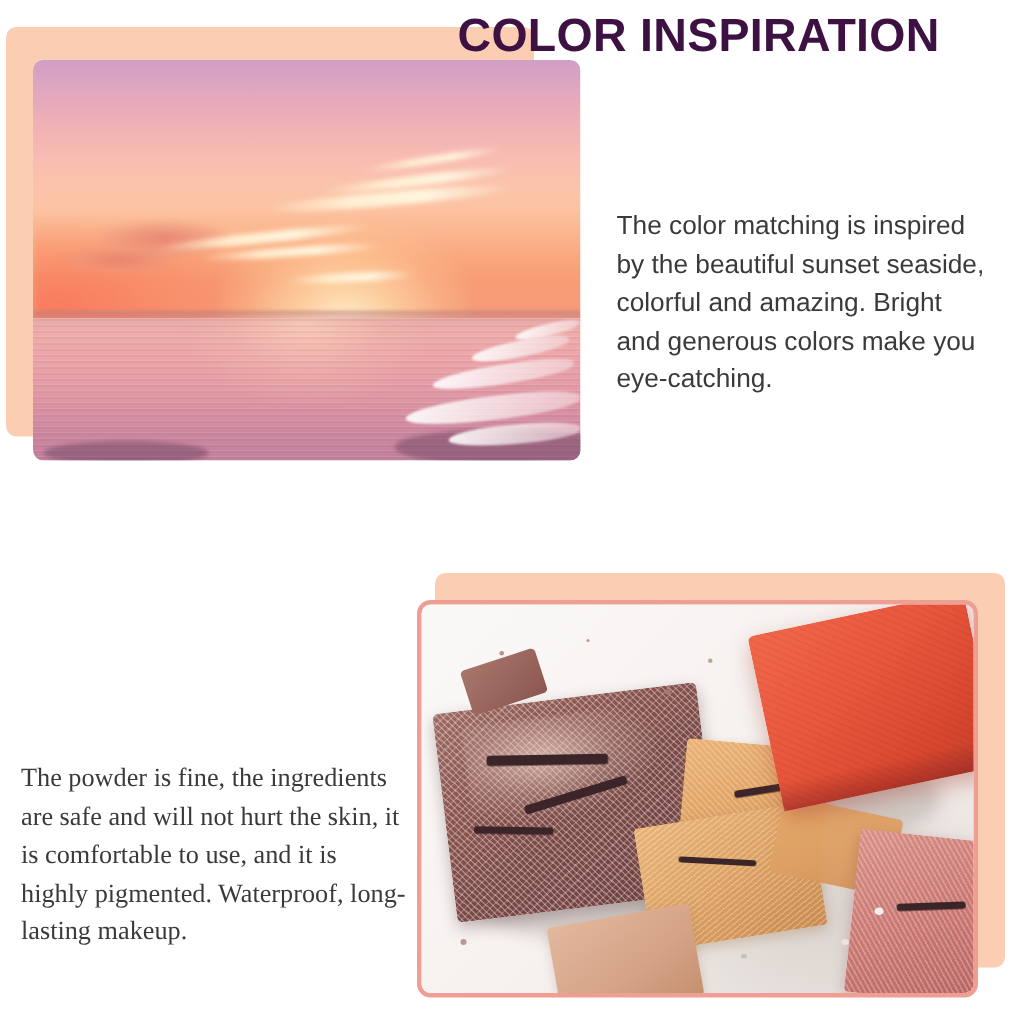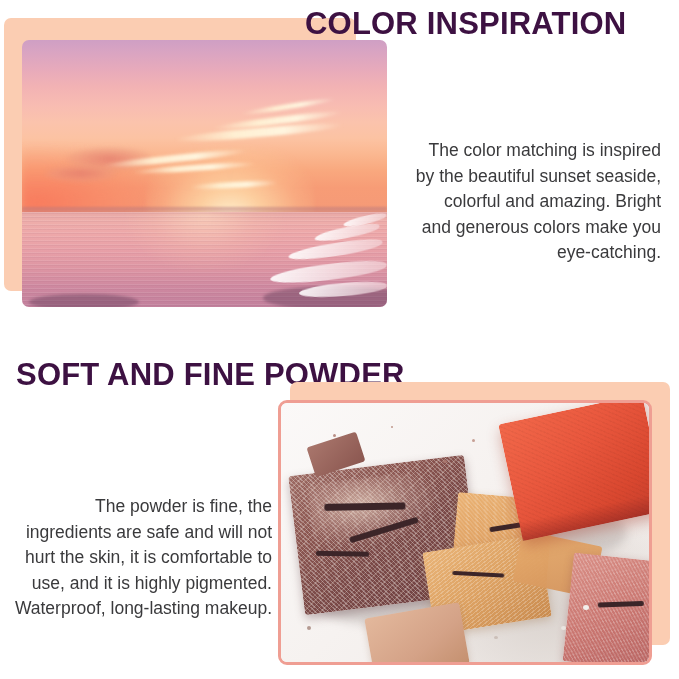--- a/index.html
+++ b/index.html
@@ -3,21 +3,21 @@
 <meta charset="utf-8">
 <style>
   html,body{margin:0;padding:0;}
   body{
     width:679px;height:679px;
     background:#ffffff;
     font-family:"Liberation Sans", sans-serif;
     overflow:hidden;
     position:relative;
   }
-  .page{position:absolute;inset:0;width:679px;height:632px;text-align:right;}
+  .page{position:absolute;inset:0;width:679px;height:632px;}
 
   
   .heading{
     position:absolute;
     color:#3d1142;
     font-weight:bold;
     letter-spacing:.2px;
     white-space:nowrap;
     font-family:"Liberation Sans", sans-serif;
   }
@@ -144,21 +144,21 @@
   
   #h2{ left:16px; top:357px; font-size:31px; }
   #frame2{ left:290px; top:382px; width:380px; height:263px; }
   #photo2{
     left:278px; top:400px; width:374px; height:265px;
     border:3px solid #ef9e93;
     border-radius:9px;
     background:#f7f4f2;
     box-sizing:border-box;
   }
-  #p2{ left:14px; top:452px; width:258px; }
+  #p2{ left:14px; top:464px; width:258px;font-family:Liberation Serif, serif; }
 
   
   .pw-bg{
     position:absolute;inset:0;
     background:
       radial-gradient(ellipse at 72% 78%, #d9d2cd 0%, rgba(217,210,205,0) 42%),
       linear-gradient(135deg,#fbf9f8 0%,#f6f2f0 45%,#efe9e6 100%);
   }
   .pan{position:absolute;}
   
@@ -288,21 +288,20 @@
     <div class="wave" style="left:73%;top:76%;width:26%;height:5%;transform:rotate(-8deg);"></div>
     <div class="wave" style="left:68%;top:84%;width:32%;height:6%;transform:rotate(-6deg);"></div>
     <div class="wave" style="left:76%;top:91%;width:24%;height:5%;transform:rotate(-4deg);"></div>
     <div class="wave" style="left:88%;top:66%;width:12%;height:3%;transform:rotate(-12deg);"></div>
   </div>
 
   <div class="heading" id="h1">COLOR INSPIRATION</div>
 
   <div class="body-text" id="p1">The color matching is inspired by the beautiful sunset seaside, colorful and amazing. Bright and generous colors make you eye-catching.</div>
 
-  <div class="heading" id="h2">SOFT AND FINE POWDER</div>
 
   <div class="peach-frame" id="frame2"></div>
 
   <div class="photo" id="photo2">
     <div class="pw-bg"></div>
 
     <div class="shadow-soft" style="left:10%;top:70%;width:40%;height:16%;"></div>
     <div class="shadow-soft" style="left:60%;top:40%;width:34%;height:20%;"></div>
 
     <div class="pan pan-plum">

